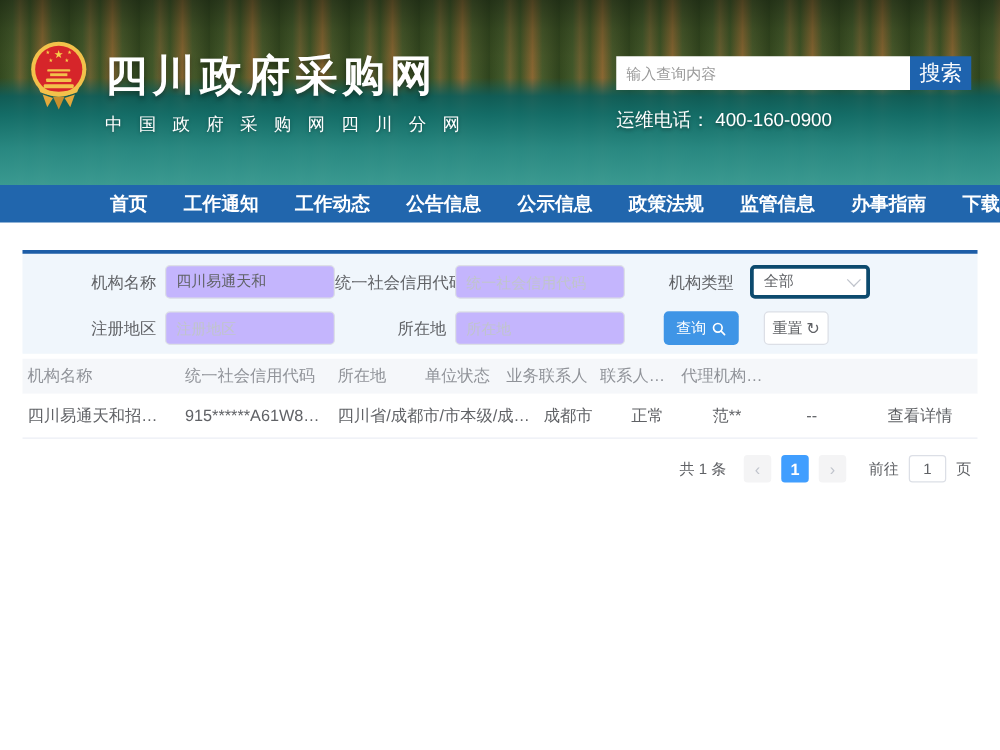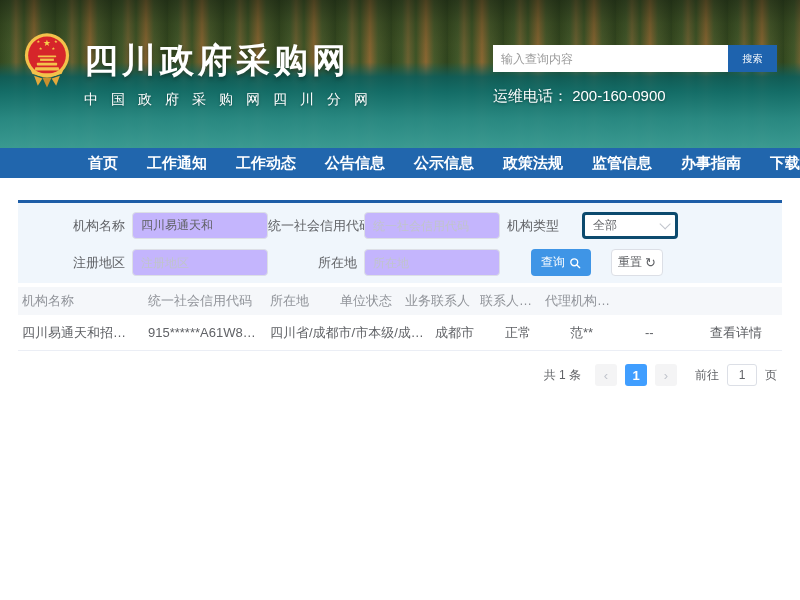--- a/index.html
+++ b/index.html
@@ -35,21 +35,21 @@
   }
   .banner-right { position:absolute; right:23px; top:45px; width:284px; }
   .searchbar { display:flex; height:27px; }
   .searchbar input {
     flex:1; height:27px; border:none; outline:none; padding:0 8px;
     font-size:12px; color:#333; background:#fff;
   }
   .searchbar input::placeholder { color:#9a9a9a; }
   .searchbar button {
     width:49px; height:27px; border:none; background:#1e63ae; color:#fff;
-    font-size:10px; cursor:pointer;
+    font-size:17px; cursor:pointer;
   }
   .hotline {
     margin-top:15px; color:#fff; font-size:15px;
     text-shadow:0 1px 3px rgba(0,0,0,.4); white-space:nowrap;
   }
 
   
   .mainnav {
     height:30px; background:#2166ad; display:flex; align-items:center;
     padding-left:88px; gap:29px;
@@ -61,21 +61,21 @@
 
   
   .filter-panel {
     margin:22px 18px 0 18px; width:764px; height:83px;
     background:#f0f6fc; border-top:3px solid #1d5da7; padding-top:9px;
   }
   .f-row { display:flex; align-items:center; height:27px; margin-bottom:10px; }
   .f-label { font-size:13px; color:#606266; text-align:right; white-space:nowrap; }
   .lab1 { width:114px; padding-right:7px; }
   .lab2 { width:96px;  padding-right:7px; }
-  .lab3 { width:82px; padding-right:23px; }
+  .lab3 { width:100px; padding-right:13px; }
   .f-input {
     width:136px; height:27px; border:1px solid #dcdfe6; border-radius:4px;
     background:#c4b5fd; padding:0 8px; font-size:12px; color:#606266; outline:none;
   }
   .f-input::placeholder { color:#c0c4cc; }
   .f-select {
     width:96px; height:27px; border:3px solid #0c4a6e; border-radius:4px;
     background:#fff; display:flex; align-items:center; justify-content:space-between;
     padding:0 8px; font-size:12px; color:#606266; cursor:pointer;
   }
@@ -150,21 +150,21 @@
     </div>
     <div class="title-block">
       <div class="site-title">四川政府采购网</div>
       <div class="site-subtitle">中国政府采购网四川分网</div>
     </div>
     <div class="banner-right">
       <div class="searchbar">
         <input type="text" placeholder="输入查询内容" style="">
         <button>搜索</button>
       </div>
-      <div class="hotline">运维电话： 200-160-0900</div>
+      <div class="hotline">运维电话： 400-160-0900</div>
     </div>
   </header>
 
   <nav class="mainnav">
     <a>首页</a>
     <a>工作通知</a>
     <a>工作动态</a>
     <a>公告信息</a>
     <a>公示信息</a>
     <a>政策法规</a>

